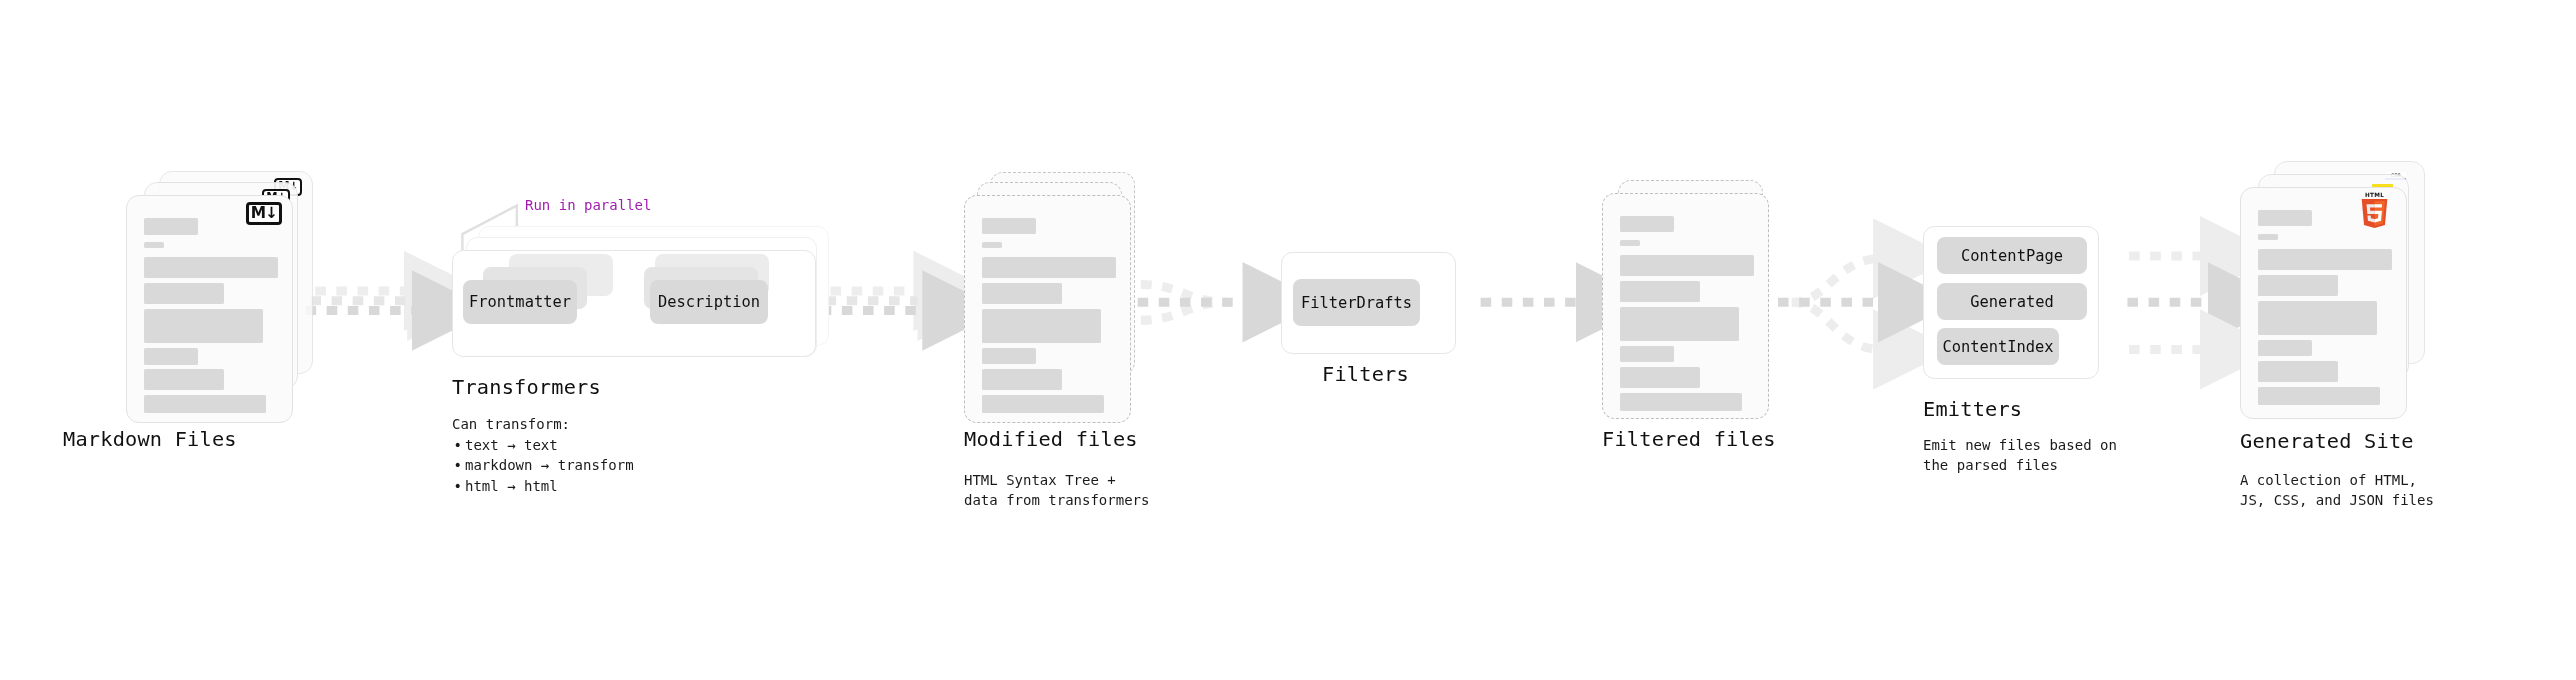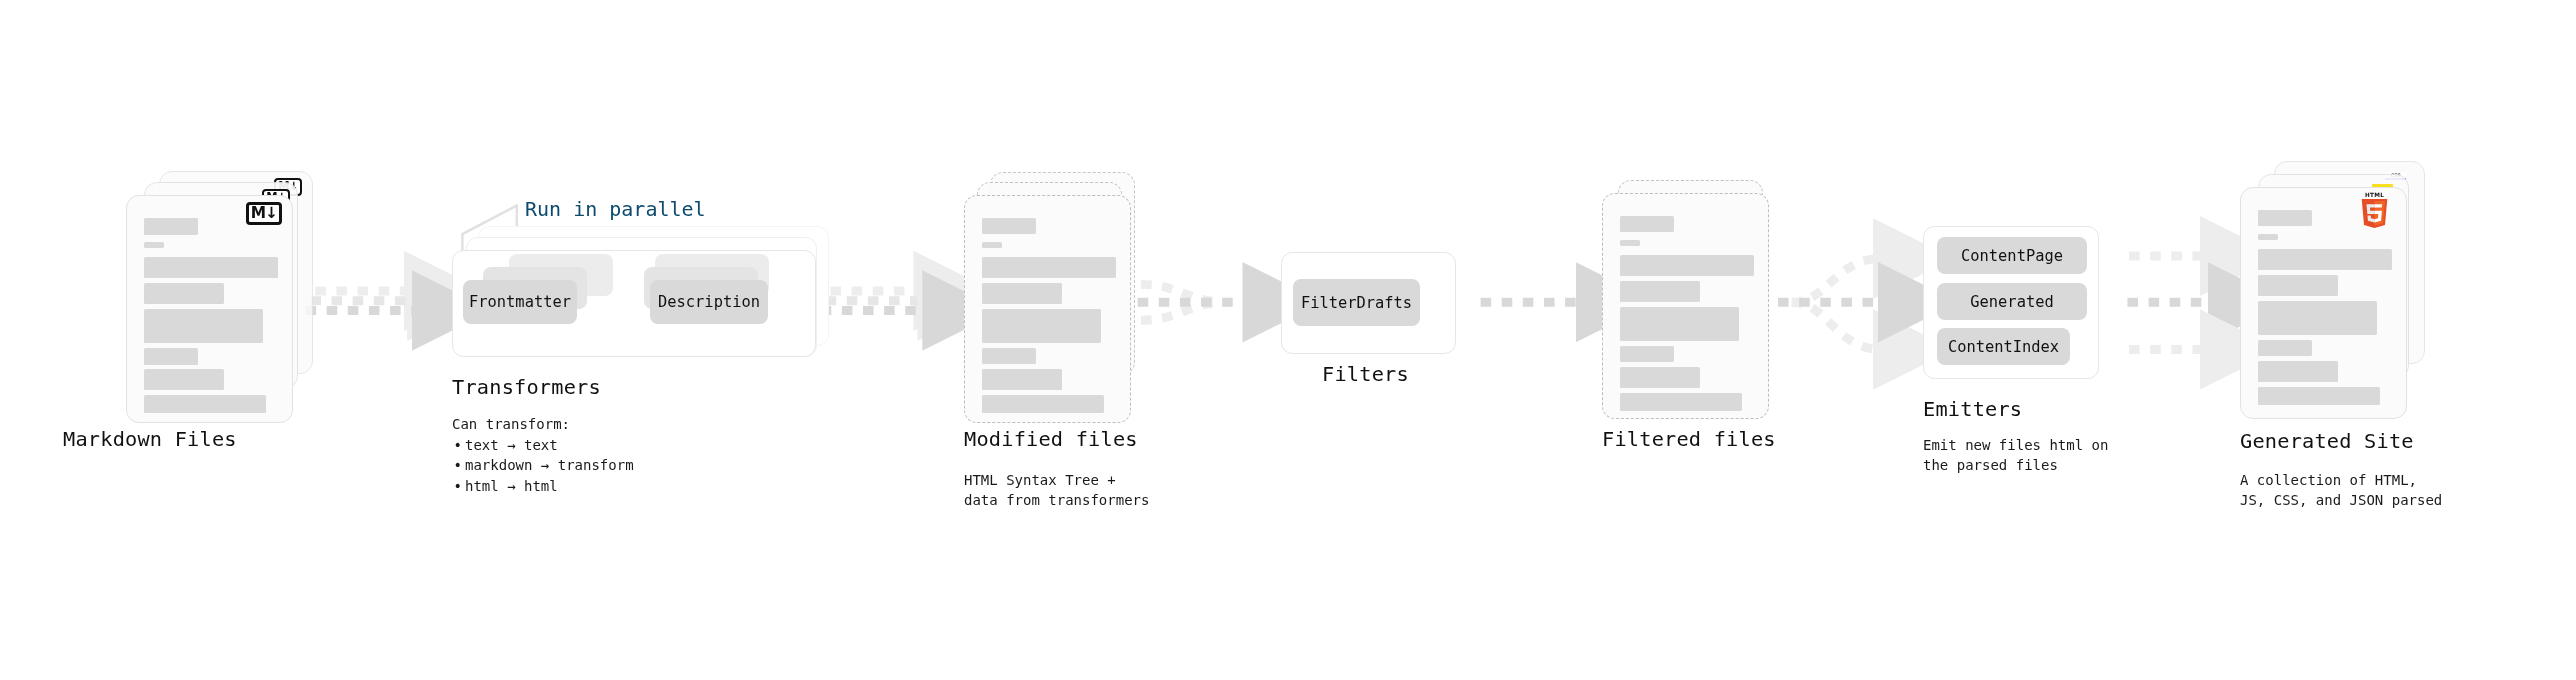--- a/index.html
+++ b/index.html
@@ -92,22 +92,22 @@
     display: flex; align-items: center; justify-content: center;
     font-size: 15.4px;
     color: #111;
     white-space: nowrap;
   }
   .chip.ghost2 { background: #e4e4e4; color: transparent; }
   .chip.ghost3 { background: #ececec; color: transparent; }
 
   .parallel-label {
     position: absolute;
-    font-size: 20px;
-    color: #0c4a6e;
+    font-size: 14px;
+    color: #a21caf;
     white-space: nowrap;
   }
 
   svg.overlay { position: absolute; left: 0; top: 0; width: 2576px; height: 681px; pointer-events: none; }
 </style>
 </head>
 <body>
 
 <div id="stage">
 
@@ -256,24 +256,24 @@
         <div class="skel" style="left: 18px; top: 174px; width: 80px; height: 21px;"></div>
         <div class="skel" style="left: 18px; top: 200px; width: 122px; height: 18px;"></div>
       </div>
   </div>
 
   <div class="title" style="left:1602px; top:427px;">Filtered files</div>
 
   <div class="groupbox" style="left:1923px; top:226px; width:176px; height:153px;"></div>
   <div class="chip" style="left:1937px; top:237px; width:150px; height:37px;">ContentPage</div>
   <div class="chip" style="left:1937px; top:283px; width:150px; height:37px;">Generated</div>
-  <div class="chip" style="left:1937px; top:328px; width:133px; height:37px;">ContentIndex</div>
+  <div class="chip" style="left:1937px; top:328px; width:122px; height:37px;">ContentIndex</div>
 
   <div class="title" style="left:1923px; top:397px;">Emitters</div>
-  <div class="subtitle" style="left:1923px; top:435px;">Emit new files html on
+  <div class="subtitle" style="left:1923px; top:435px;">Emit new files based on
 the parsed files</div>
 
   <div class="filestack" style="left:2240px; top:161px; width:211px; height:260px;">
 
     <div class="sheet back2" style="left:34px; top:0px; width:151px; height:203px;"></div>
     <div class="mini-badge" style="left:145px; top:10.6px; width:21px; height:9.8px;">
       <div style="width:21px;height:6.5px;background:#fff;display:flex;align-items:center;justify-content:center;
                   font-size:4.9px;font-weight:700;color:#111;letter-spacing:-0.2px;
                   font-family:'DejaVu Sans','Liberation Sans',sans-serif;">CSS</div>
       <div style="width:21px;height:2.4px;background:#264de4;"></div>
@@ -302,16 +302,16 @@
         <div class="skel" style="left: 18px; top: 88px; width: 80px; height: 21px;"></div>
         <div class="skel" style="left: 18px; top: 114px; width: 119px; height: 34px;"></div>
         <div class="skel" style="left: 18px; top: 153px; width: 54px; height: 16.3px;"></div>
         <div class="skel" style="left: 18px; top: 174px; width: 80px; height: 21px;"></div>
         <div class="skel" style="left: 18px; top: 200px; width: 122px; height: 18px;"></div>
       </div>
   </div>
 
   <div class="title" style="left:2240px; top:429px;">Generated Site</div>
   <div class="subtitle" style="left:2240px; top:470px;">A collection of HTML,
-JS, CSS, and JSON parsed</div>
+JS, CSS, and JSON files</div>
 
 </div>
 
 
 </body></html>

